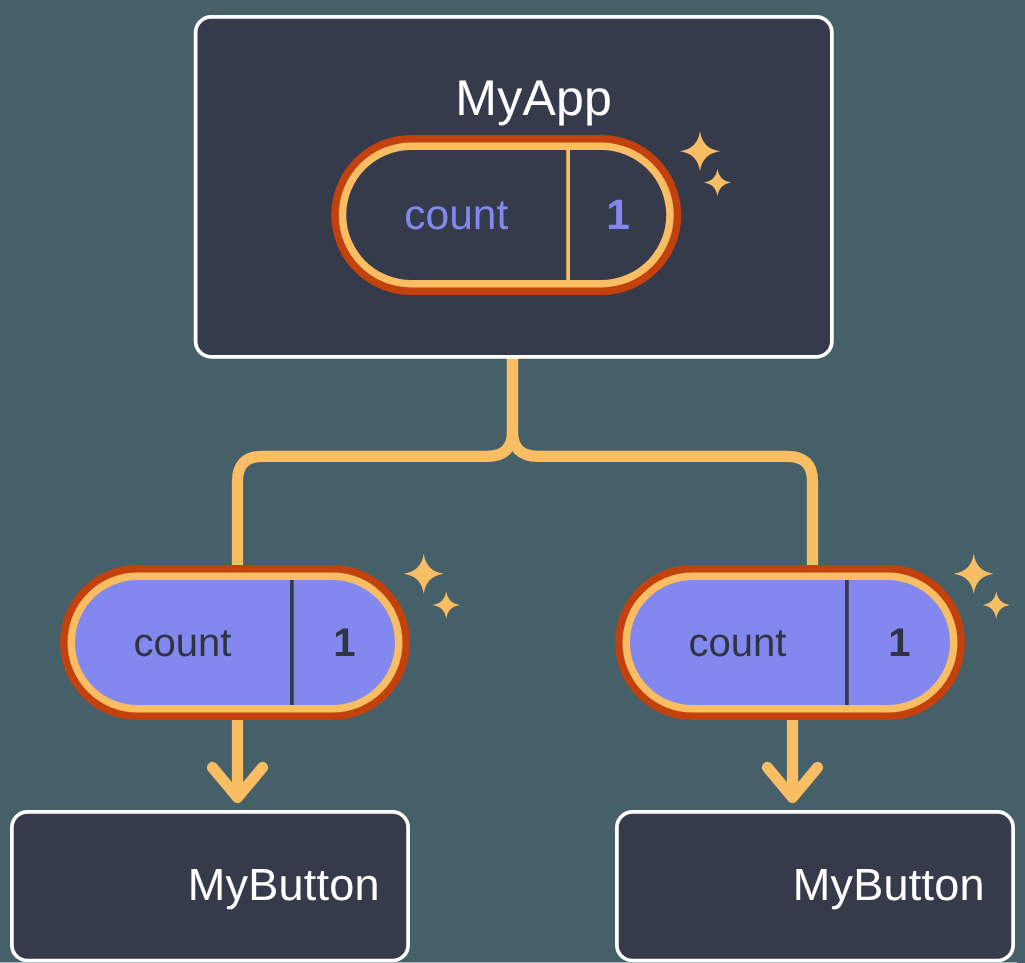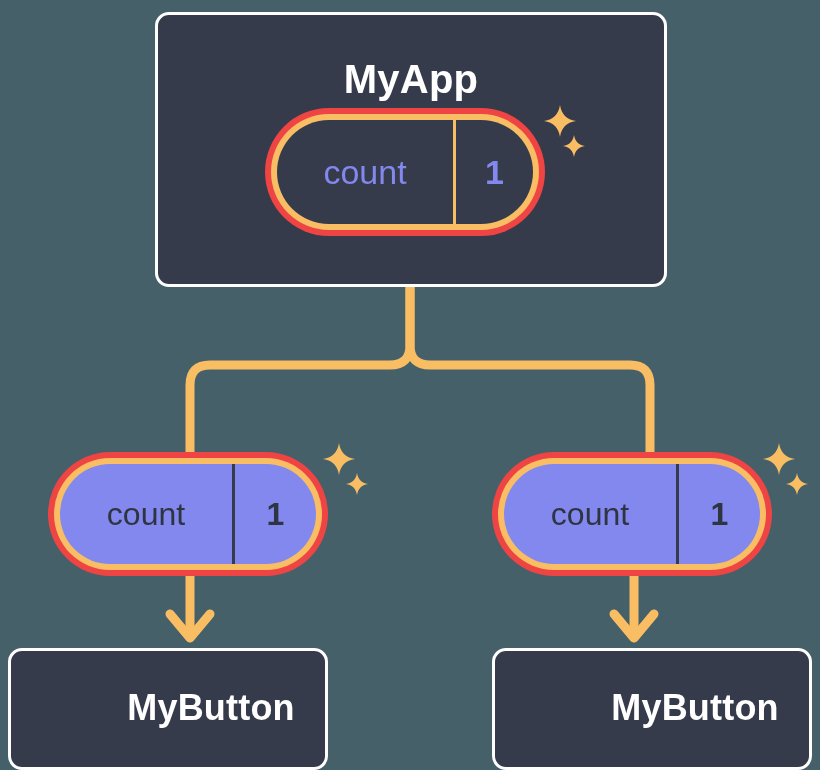--- a/index.html
+++ b/index.html
@@ -26,42 +26,42 @@
   
   .comp-box {
     position: absolute;
     box-sizing: border-box;
     background: #353B4A;
     border: 3px solid #FFFFFF;
     border-radius: 14px;
   }
   .comp-title {
     position: absolute;
-    left: 0;
+    left: 16px;
     width: 100%;
     text-align: center;
     color: #FFFFFF;
-    font-weight: 700;
+    font-weight: 400;
     letter-spacing: 0.2px;
     white-space: nowrap;
   }
 
   #node-myapp { left: 155px; top: 12px; width: 512px; height: 275px; }
   #title-myapp { top: 42px; font-size: 40px; }
 
   #node-btn-left  { left: 8px;   top: 648px; width: 320px; height: 122px; }
   #node-btn-right { left: 492px; top: 648px; width: 320px; height: 122px; }
   .btn-title { top: 36px; font-size: 36px; padding-left: 43px; }
 
   
   .pill {
     position: absolute;
     box-sizing: border-box;
     border-radius: 999px;
-    background: #ef4444;              
+    background: #c2410c;              
     padding: 6px;
     display: flex;
     justify-content: center;
   }
   .pill-mid {
     box-sizing: border-box;
     flex: 1 1 auto;
     border-radius: 999px;
     background: #F9BD63;              
     padding: 6px;

